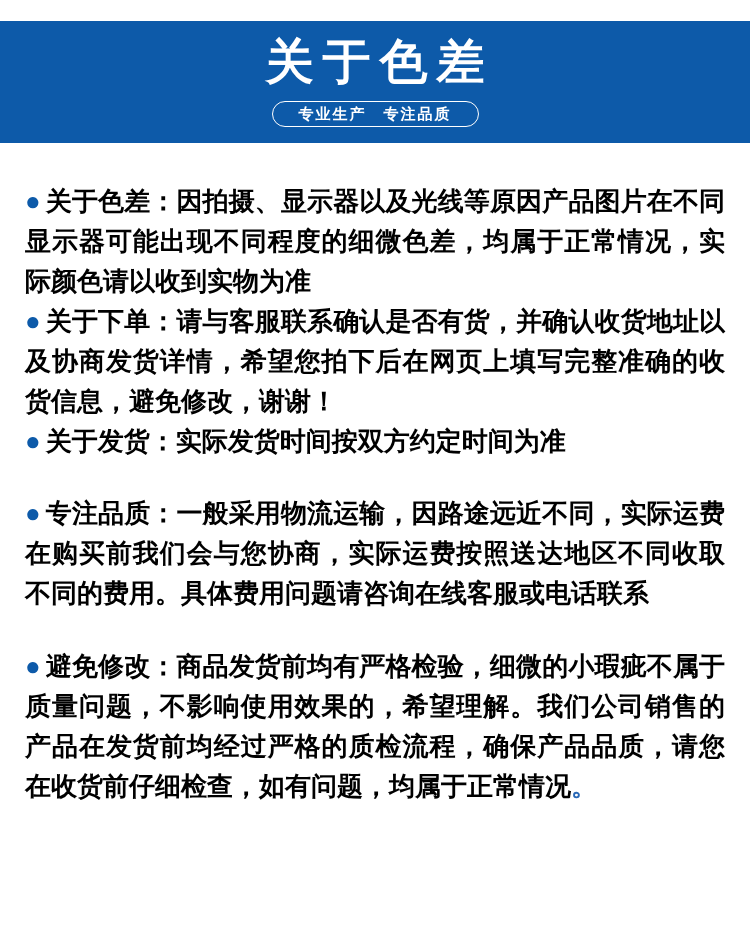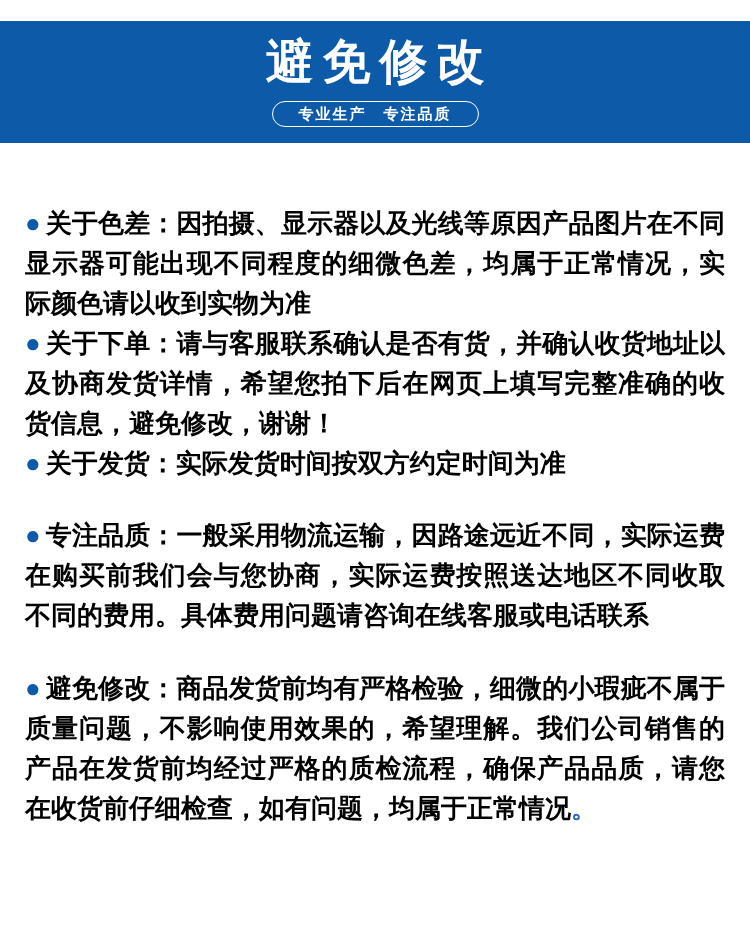--- a/index.html
+++ b/index.html
@@ -63,33 +63,33 @@
     text-align: justify;
     text-justify: inter-character;
   }
   .section .bullet {
     color: var(--blue);
     margin-right: 5px;
   }
   .section .suffix {
     color: var(--period-blue);
   }
-  .s-color-diff { margin-top: 60px; }
+  .s-color-diff { margin-top: 38px; }
   .s-ordering   { }
   .s-shipping   { }
   .s-freight    { margin-top: 32px; }
   .s-aftersales { margin-top: 33px; }
 </style>
 </head>
 <body>
 
 <div class="page">
 
   <div class="banner">
-    <div class="banner-title">避免修改</div>
+    <div class="banner-title">关于色差</div>
     <div class="banner-tagline">专业生产　专注品质</div>
   </div>
 
   <div class="content">
 
     <div class="section s-color-diff">
       <span class="bullet">●</span><span>关于色差：</span><span>因拍摄、显示器以及光线等原因产品图片在不同显示器可能出现不同程度的细微色差，均属于正常情况，实际颜色请以收到实物为准</span>
     </div>
 
     <div class="section s-ordering">

